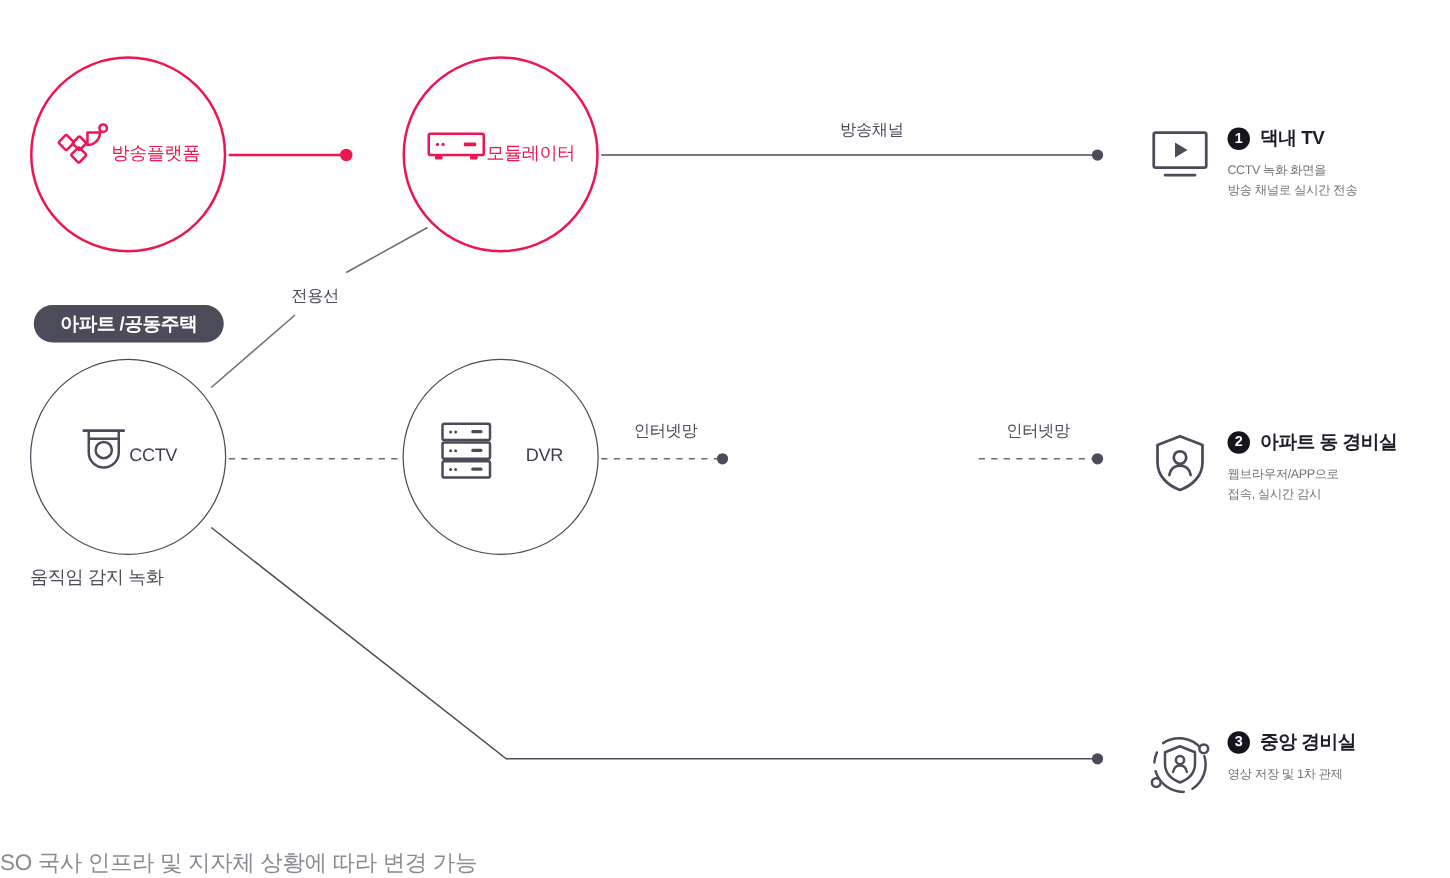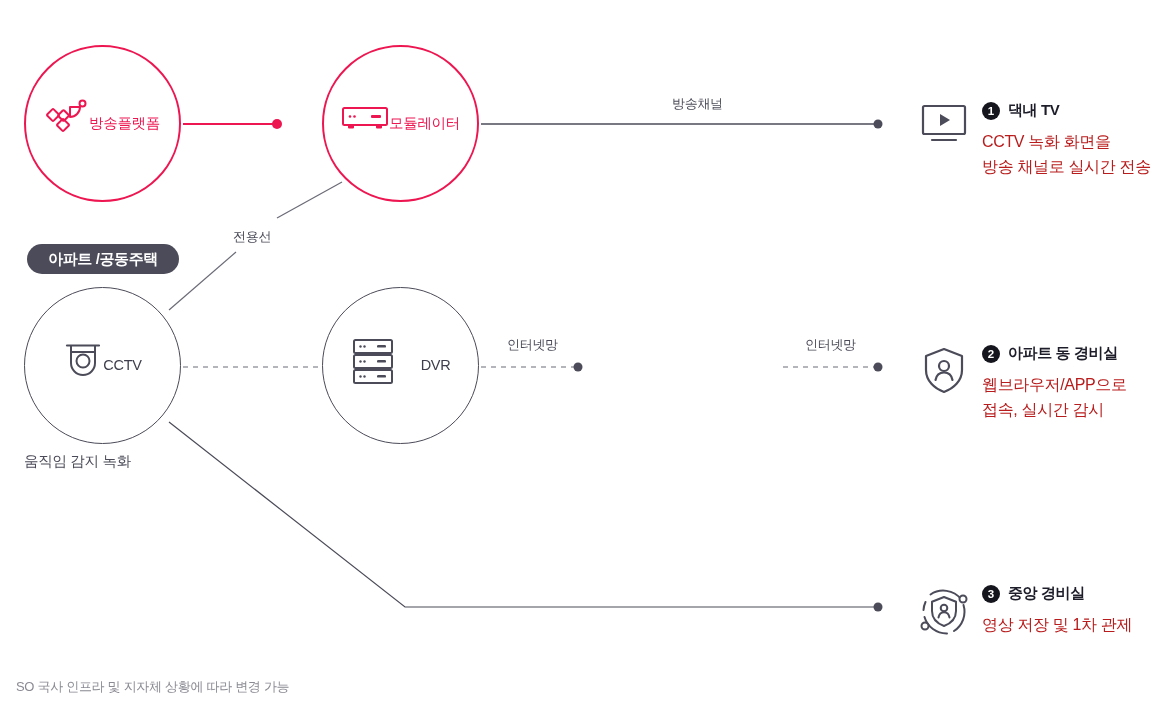--- a/index.html
+++ b/index.html
@@ -151,39 +151,38 @@
     margin-right: 8px;
   }
   .endpoint-title {
     font-size: 15px;
     font-weight: bold;
     color: #1D1D2A;
     letter-spacing: -0.4px;
     white-space: nowrap;
   }
   .endpoint-desc {
-    font-size: 16px;
-    color: #b91c1c;
+    font-size: 10px;
+    color: #737373;
     line-height: 1.58;
     letter-spacing: -0.35px;
     white-space: pre-line;
   }
 
   #endpoint-1 { left: 916px; top: 101px; }
   #endpoint-2 { left: 916px; top: 344px; }
   #endpoint-3 { left: 916px; top: 584px; }
 
   
   #footnote {
     position: absolute;
     left: 0px; top: 678px;
-    font-size: 13px;
+    font-size: 18px;
     color: #8A8A93;
     letter-spacing: -0.3px;
-    padding-left: 16px;
   }
 </style>
 </head>
 <body>
 
 <div id="diagram-root">
 
   <svg id="connectors" viewBox="0 0 1160 702" width="1160" height="702">
 
     <line x1="183" y1="124" x2="274" y2="124" stroke="#ED1651" stroke-width="2"></line>

